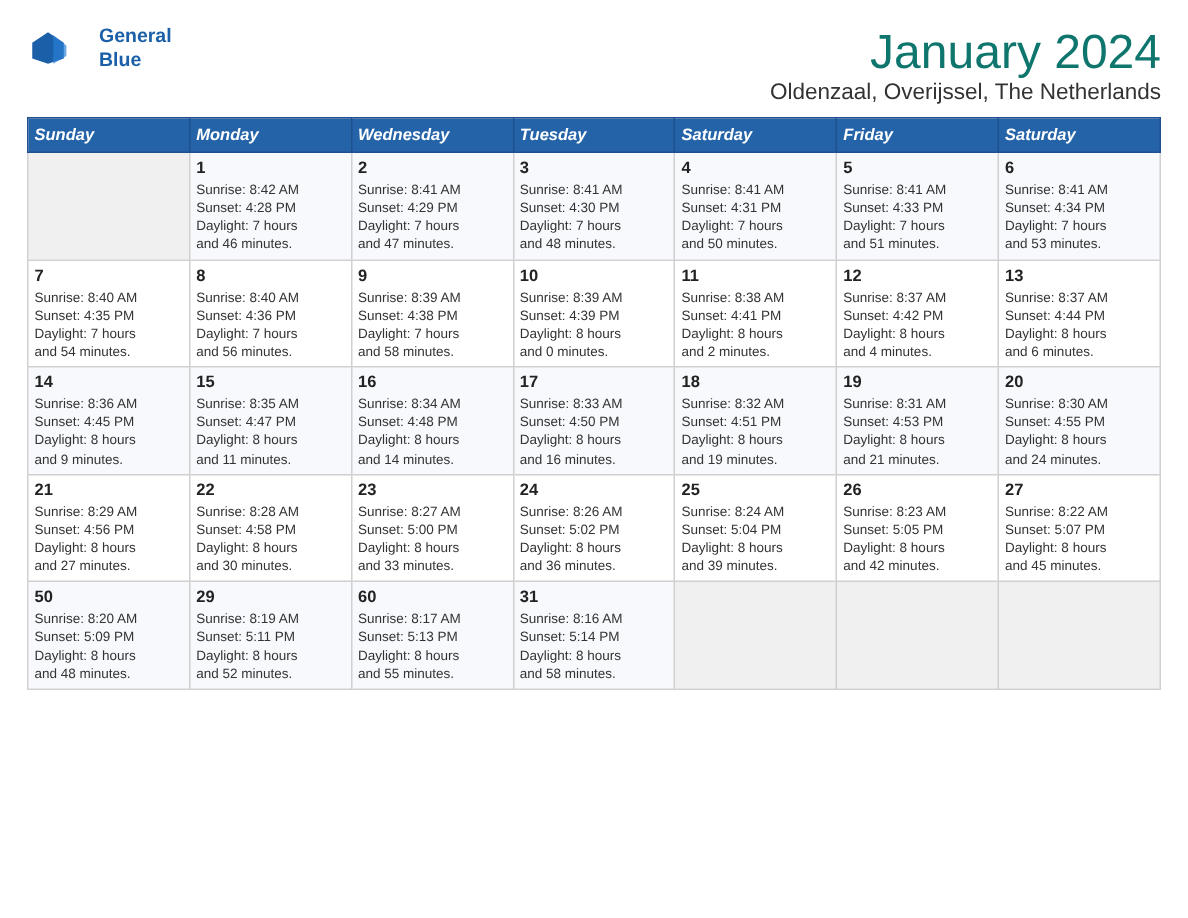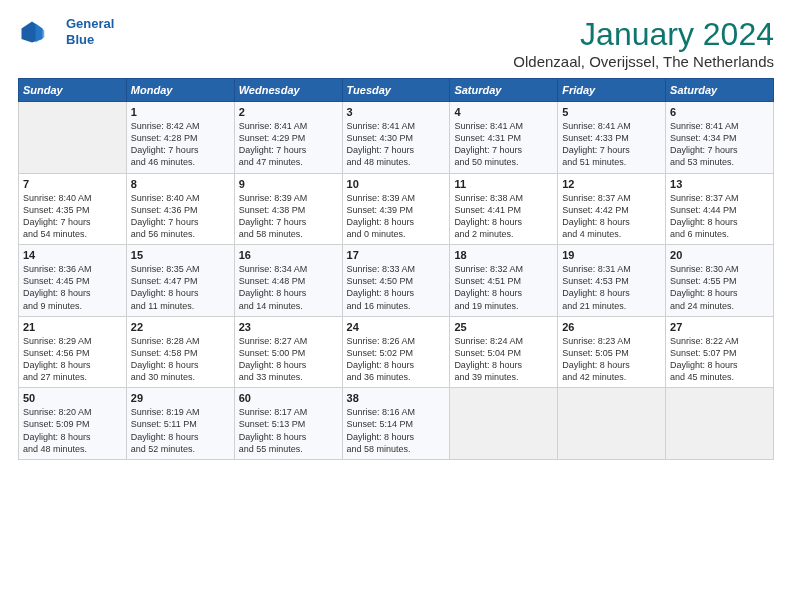--- a/index.html
+++ b/index.html
@@ -253,21 +253,21 @@
           </td>
           <td>
             <span class="day-num">29</span>
             <div class="cell-text">Sunrise: 8:19 AM<br>Sunset: 5:11 PM<br>Daylight: 8 hours<br>and 52 minutes.</div>
           </td>
           <td>
             <span class="day-num">60</span>
             <div class="cell-text">Sunrise: 8:17 AM<br>Sunset: 5:13 PM<br>Daylight: 8 hours<br>and 55 minutes.</div>
           </td>
           <td>
-            <span class="day-num">38</span>
+            <span class="day-num">31</span>
             <div class="cell-text">Sunrise: 8:16 AM<br>Sunset: 5:14 PM<br>Daylight: 8 hours<br>and 58 minutes.</div>
           </td>
           <td class="empty"></td>
           <td class="empty"></td>
           <td class="empty"></td>
         </tr>
       </tbody>
   </table>
 </div>
 

